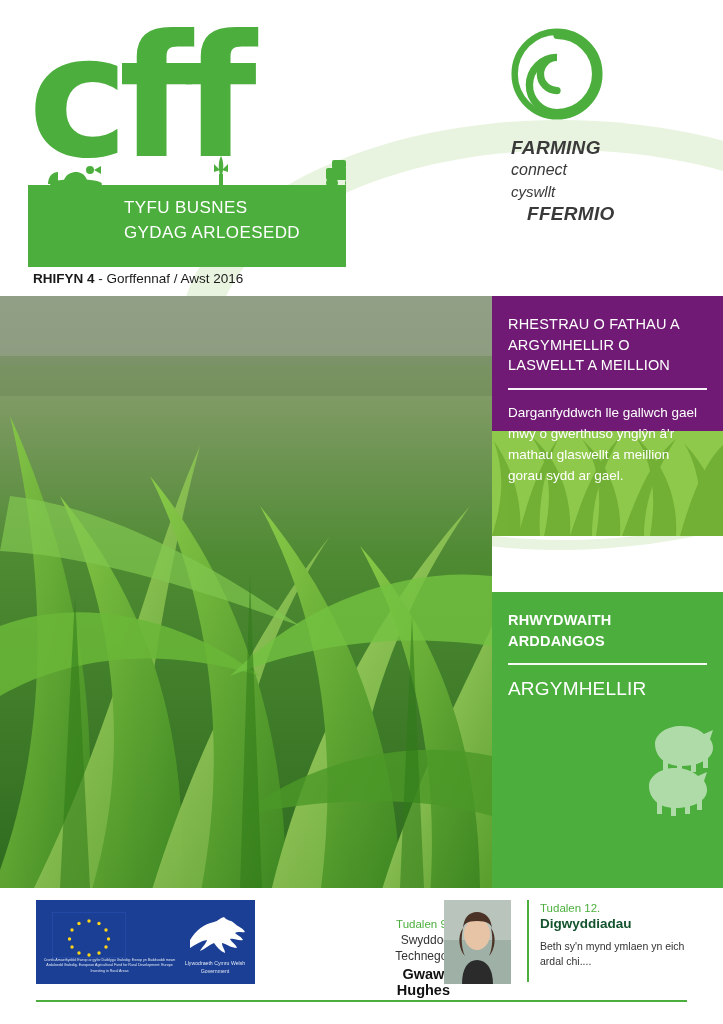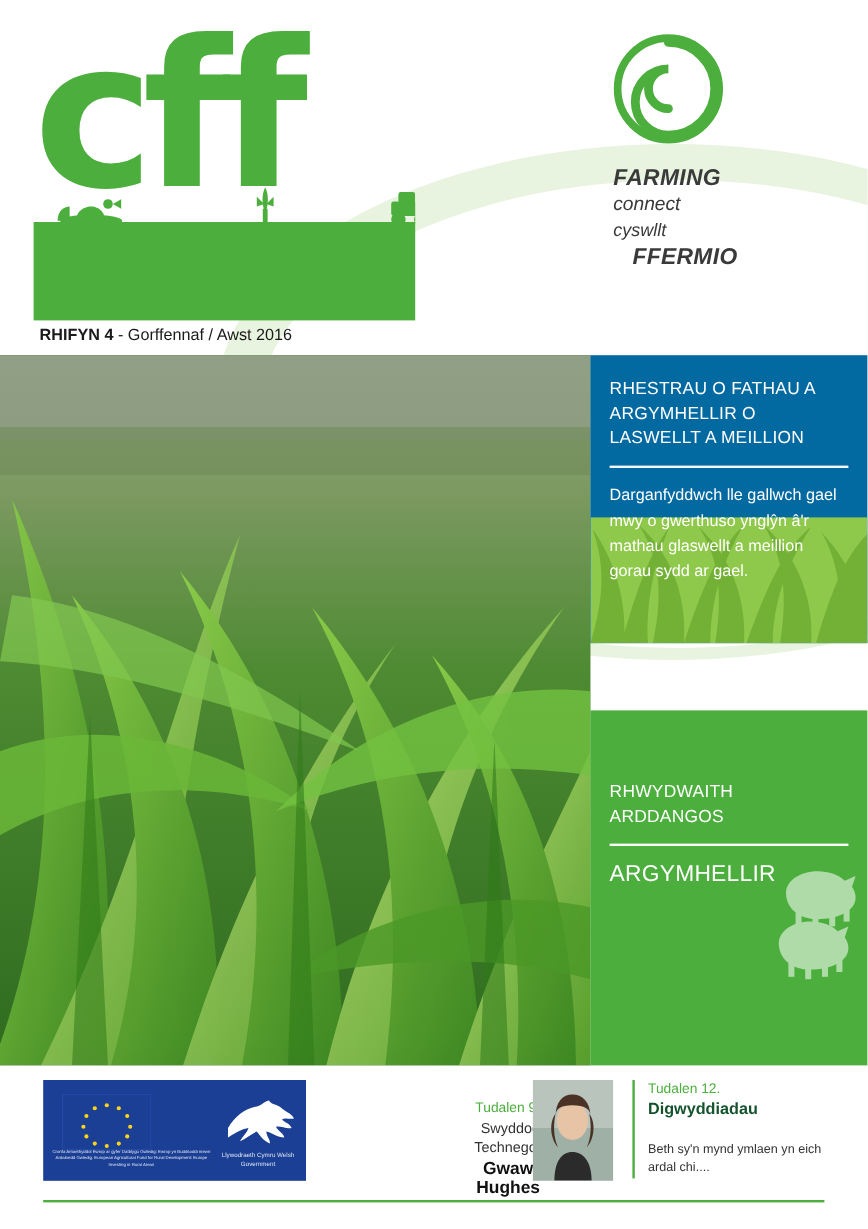--- a/index.html
+++ b/index.html
@@ -105,21 +105,21 @@
     background: #3f7d28;
     z-index: 2;
   }
   .hero svg { display:block; }
 
   
   .panel-a {
     position: absolute;
     left: 492px; top: 296px;
     width: 231px; height: 240px;
-    background: #0369a1;
+    background: #701a75;
     overflow: hidden;
     z-index: 2;
   }
   .panel-a .grass-strip {
     position: absolute;
     left: 0; bottom: 0; width: 231px; height: 105px;
   }
   .panel-a .inner { position: relative; padding: 18px 16px 0 16px; z-index: 2;}
   .panel-a h2 {
     font-size: 14.5px; color: #ffffff; font-weight: normal;
@@ -135,23 +135,22 @@
   .panel-b {
     position: absolute;
     left: 492px; top: 592px;
     width: 231px; height: 296px;
     background: #4caf3d;
     overflow: hidden;
     z-index: 2;
   }
   .panel-b .inner { position: relative; padding: 18px 16px 0 16px; z-index: 3;}
   .panel-b h2 {
-    font-size: 14.5px; color: #ffffff; font-weight: normal; line-height: 1.42;
+    font-size: 14.5px; color: #ffffff; font-weight: bold; line-height: 1.42;
     letter-spacing: 0.2px;
-    margin-top: 40px;
   }
   .panel-b h3 {
     font-size: 19px; color: #ffffff; font-weight: normal; letter-spacing: 0.2px;
     margin-bottom: 12px;
   }
   .panel-b p { font-size: 13.5px; color: #ffffff; line-height: 1.55; }
   .pigs { position: absolute; right: 4px; top: 116px; z-index: 2; opacity: 0.55;}
 
   
   .footer {
@@ -189,21 +188,21 @@
     width: 67px; height: 84px; overflow: hidden; background: #cfd8d2;
   }
   .foot-divider {
     position: absolute; left: 527px; top: 12px;
     width: 2px; height: 82px; background: #4caf3d;
   }
   .foot-item-2 {
     position: absolute; left: 540px; top: 14px; width: 165px;
   }
   .foot-item-2 .h { font-size: 13.5px; font-weight: bold; color: #14532d; margin-top: 2px;}
-  .foot-item-2 .p { font-size: 10.5px; color: #333; margin-top: 20px; line-height: 1.45;}
+  .foot-item-2 .p { font-size: 10.5px; color: #333; margin-top: 8px; line-height: 1.45;}
 
   .bottom-rule {
     position: absolute; left: 36px; top: 112px; width: 651px; height: 2px;
     background: #4caf3d;
   }
 </style>
 </head>
 <body>
 
 <div class="page">
@@ -225,20 +224,24 @@
         <rect x="183" y="24" width="4" height="14"></rect>
         <path d="M178 14l6 6-6 2zM192 14l-6 6 6 2z"></path>
         <rect x="290" y="18" width="26" height="12" rx="2"></rect>
         <rect x="296" y="10" width="14" height="9" rx="2"></rect>
         <circle cx="296" cy="33" r="6"></circle>
         <circle cx="314" cy="33" r="5"></circle>
       </g>
     </svg>
 
     <div class="logo-green-bar"></div>
+    <div class="logo-strap">
+      <div>TYFU BUSNES</div>
+      <div>GYDAG ARLOESEDD</div>
+    </div>
   </div>
 
   <div class="fc-logo">
     <svg class="fc-swirl" viewBox="0 0 100 100">
       <g fill="none" stroke="#4caf3d">
         <circle cx="50" cy="50" r="46" stroke-width="7"></circle>
         <path d="M50 8 a42 42 0 0 1 0 84 a30 30 0 0 1 0 -60 a18 18 0 0 0 0 36" stroke-width="8" stroke-linecap="round"></path>
       </g>
     </svg>
     <div class="fc-lines">

